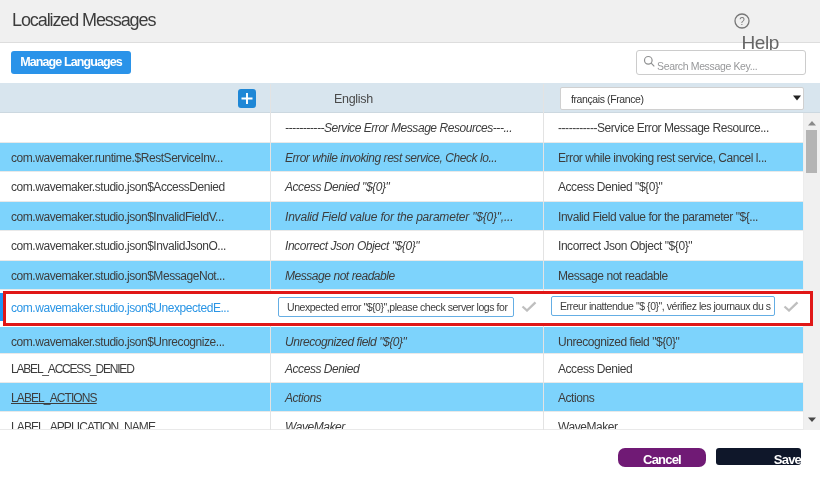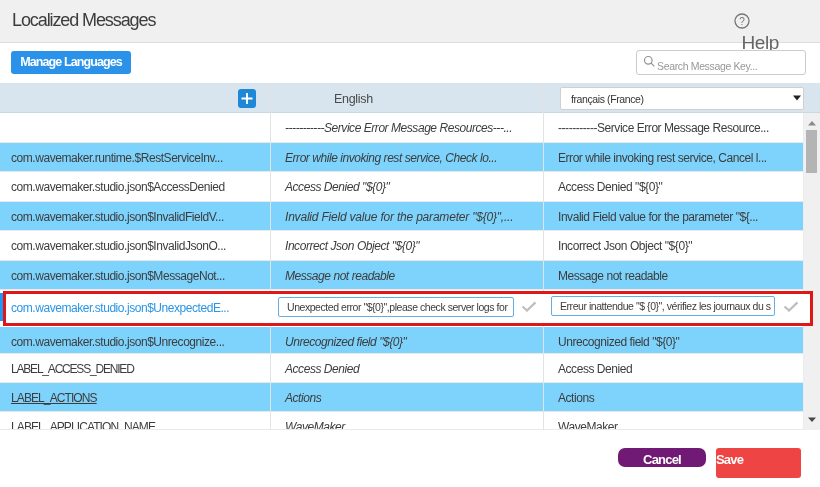--- a/index.html
+++ b/index.html
@@ -47,21 +47,21 @@
 
 .selrow { left:3px; top:291px; width:810px; height:35px; background:#fff; border:3px solid #e01717; }
 .bluebar { left:0; top:293px; width:3px; height:28px; background:#2196f3; }
 .selkey { left:11px; top:301px; font-size:12px; color:#2a95e5; white-space:nowrap; letter-spacing:-0.45px; }
 .inp { background:#fff; border:1px solid #65aee4; border-radius:2px; font-size:10.5px; letter-spacing:-0.45px; color:#3d3d3d; white-space:nowrap; overflow:hidden; line-height:18px; padding-left:8px; }
 .inp1 { left:278px; top:297px; width:236px; height:20px; }
 .inp2 { left:551px; top:296px; width:224px; height:20px; }
 
 
 .btn-cancel { left:618px; top:448px; width:88px; height:19px; background:#701a75; border-radius:7px; color:#fff; font-size:13px; font-weight:bold; letter-spacing:-0.8px; text-align:center; line-height:23px; }
-.btn-save { left:716px; top:448px; width:85px; height:30px; background:#ef4444; border-radius:3px; color:#fff; font-size:13px; font-weight:bold; letter-spacing:-0.8px; text-align:left; line-height:23px; }
+.btn-save { left:716px; top:448px; width:85px; height:17px; background:#0f172a; border-radius:3px; color:#fff; font-size:13px; font-weight:bold; letter-spacing:-0.8px; text-align:right; line-height:23px; }
 
 
 .sb-track { left:804px; top:113px; width:16px; height:317px; background:#f0f0f0; }
 .sb-thumb { left:806px; top:130px; width:11px; height:43px; background:#b4b4b4; }
 </style>
 </head>
 <body>
   <div class="abs dlg-header"></div>
   <div class="abs dlg-title">Localized Messages</div>
   <svg class="abs help-ic" width="16" height="16" viewBox="0 0 16 16">

